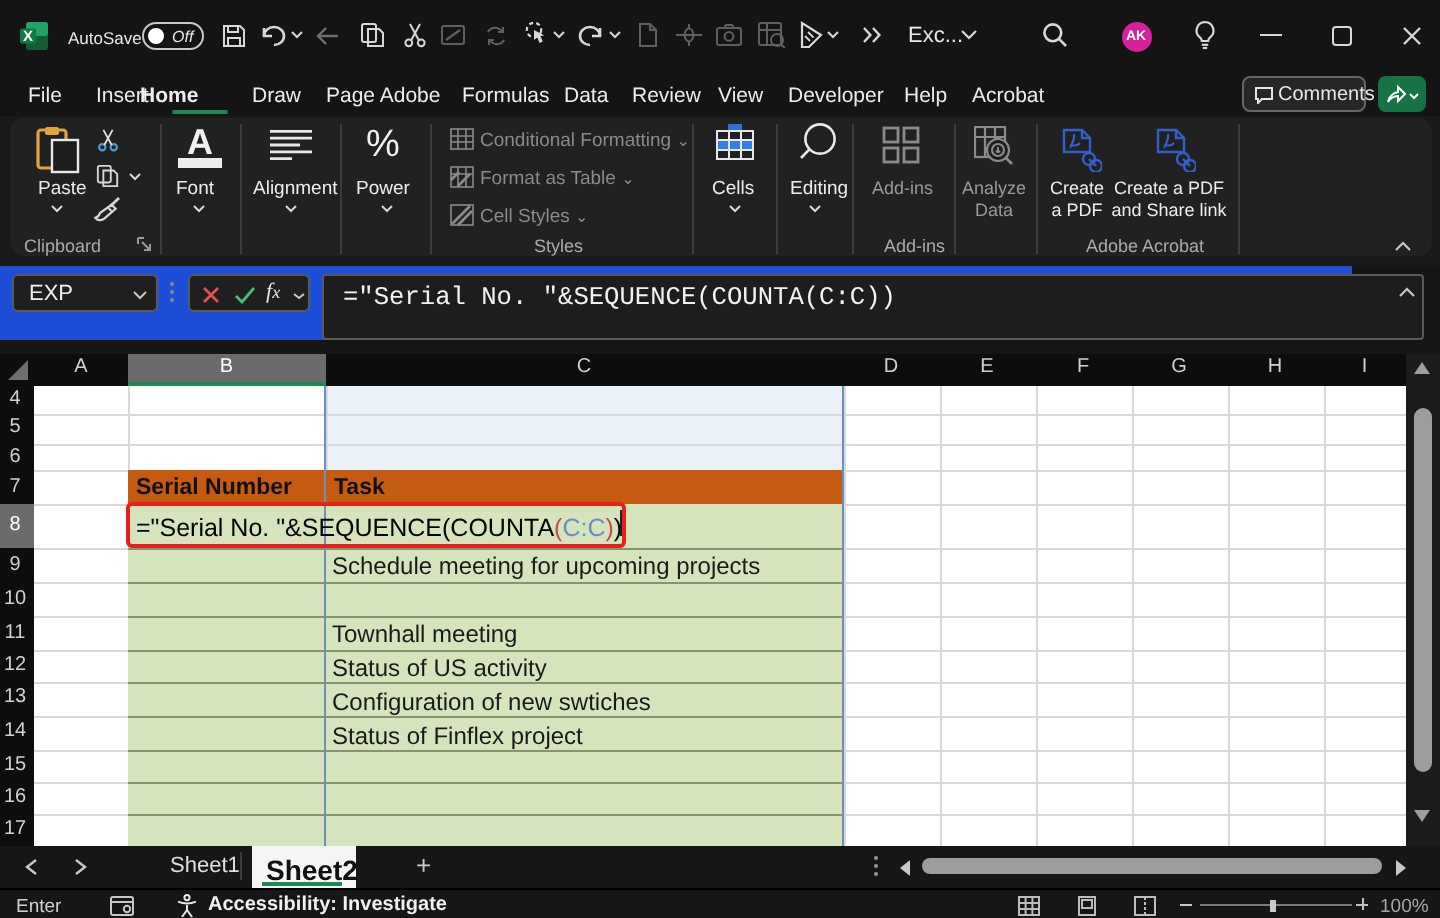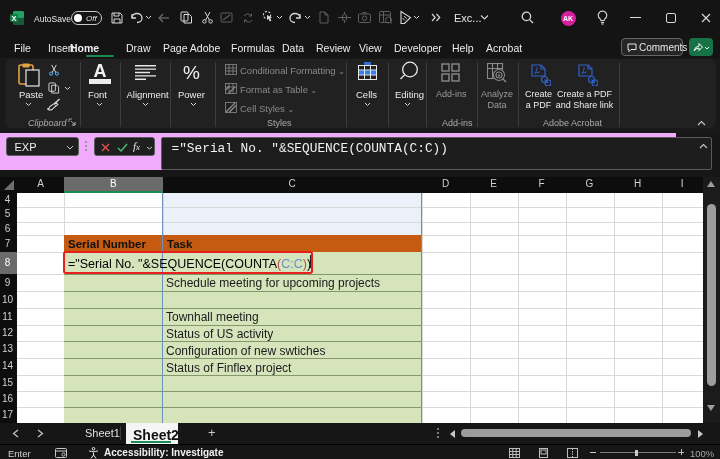--- a/index.html
+++ b/index.html
@@ -217,21 +217,21 @@
       <path d="M4 3.5 h5.5 l2 2 V12 h-7.5 z"></path>
     </svg>
   <svg class="abs chev" style="left:64px;top:28px" width="7" height="5" viewBox="0 0 7 5">
       <path d="M1 1 l2.5 2.5 L6 1"></path>
     </svg>
   <svg class="abs" style="left:45px;top:40px" width="16" height="14" viewBox="0 0 16 14">
     <path d="M14.5 1 L10 5.2" fill="none" stroke="#d8d8d8" stroke-width="1.4"></path>
     <path d="M10.8 4.4 l2 2 -5.5 4.8 c-1.6 1.3-3.8 1-4.6-.3 1.2-.3 2-1 2.2-2.3 z" fill="none" stroke="#d8d8d8" stroke-width="1.1"></path>
     <path d="M9.2 6 l1.6 1.6" stroke="#d8d8d8" stroke-width="1"></path>
   </svg>
-  <div class="abs gl" style="left:28px;top:60px;font-style:italic;">Clipboard</div>
+  <div class="abs gl" style="left:12px;top:60px;">Clipboard</div>
   <svg class="abs" style="left:68px;top:60px" width="8" height="8" viewBox="0 0 8 8" fill="none" stroke="#9a9a9a" stroke-width="1">
       <path d="M1 1 h3 M1 1 v3 M7 7 h-3 M7 7 v-3 M3 3 l4 4 M7 4.5 V7 H4.5"></path>
     </svg>
 
   <div class="abs" style="left:91px;top:3px;width:18px;height:17px;color:#f0f0f0;font-size:18px;font-weight:bold;text-align:center;">A</div>
   <div class="abs" style="left:89px;top:20.5px;width:22px;height:5px;background:#ececec;"></div>
   <div class="abs wt" style="left:88px;top:31px;">Font</div>
   <svg class="abs chev" style="left:96px;top:44px" width="7" height="5" viewBox="0 0 7 5">
       <path d="M1 1 l2.5 2.5 L6 1"></path>
     </svg>
@@ -338,21 +338,21 @@
 <style>
   .sep{top:4px;width:1px;height:65px;background:#3c3c3c;}
   .wt{font-size:9.5px;color:#ececec;}
   .gl{font-size:9px;color:#ababab;}
   .gt{font-size:9.5px;color:#8a8a8a;}
   .chev{fill:none;stroke:#d8d8d8;stroke-width:1;}
   .gsty{fill:none;stroke:#8a8a8a;stroke-width:0.8;}
   .pdfic{fill:none;stroke:#3060c8;stroke-width:1.2;}
 </style>
 
-<div class="abs" id="fbar" style="left:0;top:133px;width:676px;height:37px;background:#f0abfc;">
+<div class="abs" id="fbar" style="left:0;top:133px;width:676px;height:37px;background:#1d4ed8;">
 
   <div class="abs" style="left:5.5px;top:3.5px;width:73px;height:19px;background:#1f1f1f;border:1px solid #5a5a5a;border-radius:3px;">
     <div class="abs" style="left:8px;top:3.5px;font-size:11px;color:#f0f0f0;">EXP</div>
     <svg class="abs" style="left:59px;top:7px" width="8" height="6" viewBox="0 0 8 6" fill="none" stroke="#c8c8c8" stroke-width="1">
         <path d="M1 1 l3 3 3-3"></path>
       </svg>
   </div>
   <div class="abs" style="left:85px;top:8px;width:2px;height:2px;background:#8a8a8a;border-radius:50%;"></div>
   <div class="abs" style="left:85px;top:12px;width:2px;height:2px;background:#8a8a8a;border-radius:50%;"></div>
   <div class="abs" style="left:85px;top:16px;width:2px;height:2px;background:#8a8a8a;border-radius:50%;"></div>

